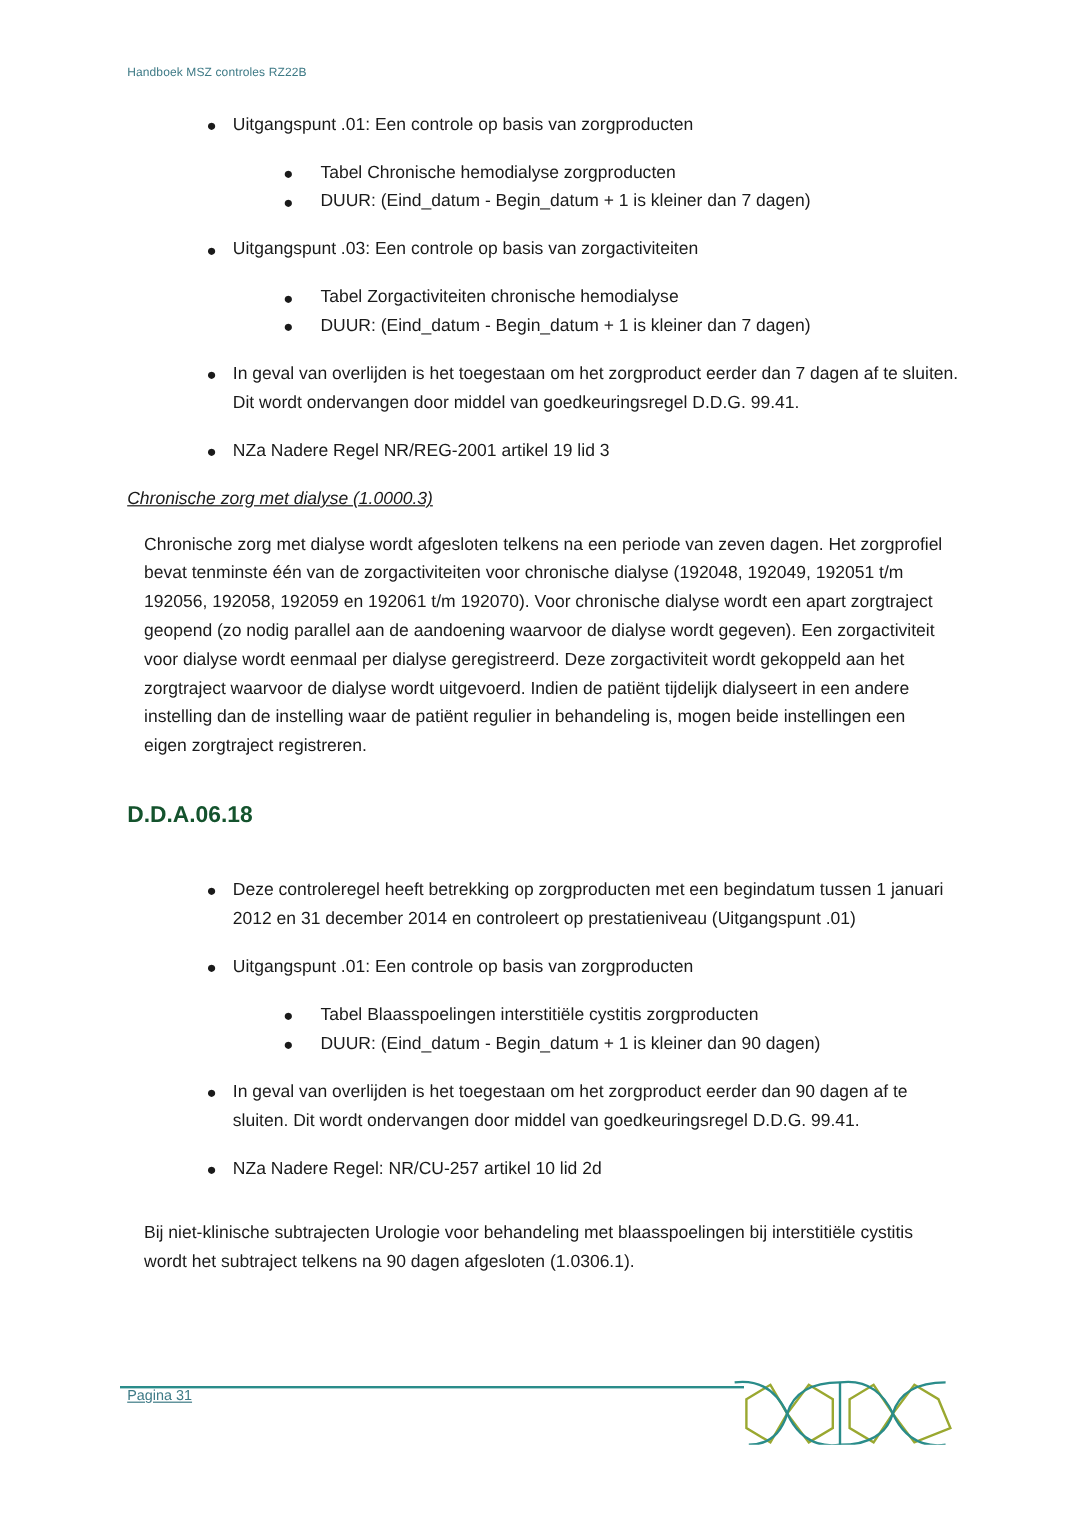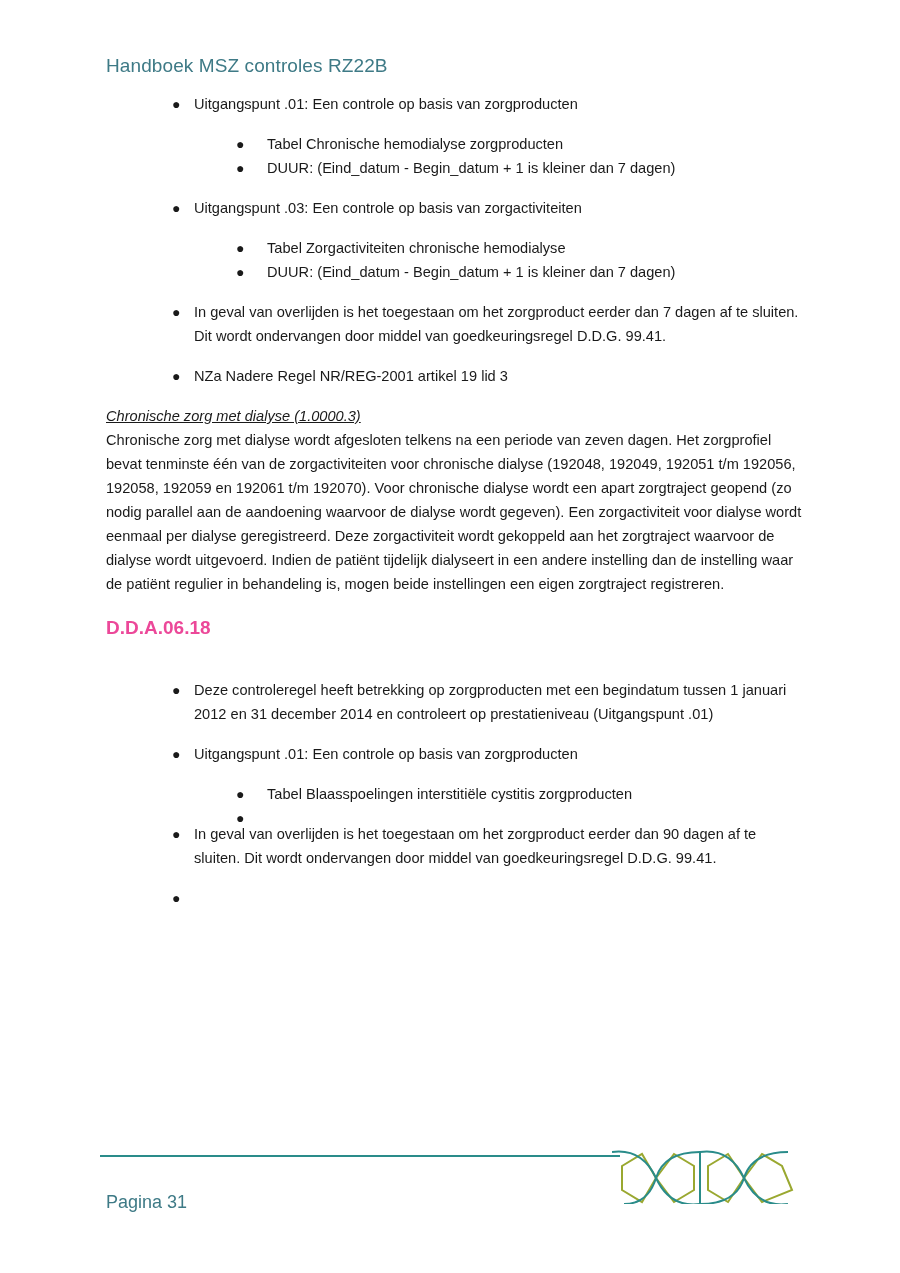--- a/index.html
+++ b/index.html
@@ -1,28 +1,28 @@
 <!DOCTYPE html>
 <html><head>
 <meta charset="utf-8">
 <style>
   html, body { margin: 0; padding: 0; background: #ffffff; }
   body { width: 900px; height: 1273px; position: relative; overflow: hidden;
          font-family: "Liberation Sans", "DejaVu Sans", sans-serif; color: #1a1a1a; }
-  .running-header { position: absolute; left: 106px; top: 55px; font-size: 19px; color: #3e7a86; letter-spacing: 0.1px; }
+  .running-header { position: absolute; left: 106px; top: 55px; font-size: 10px; color: #3e7a86; letter-spacing: 0.1px; }
   .content { position: absolute; left: 106px; top: 92px; width: 700px; font-size: 14.6px; line-height: 24px; }
   .bul { position: relative; padding-left: 88px; margin: 0; }
   .bul .dot { position: absolute; left: 66px; top: 0; font-size: 14px; }
   .sub { position: relative; padding-left: 161px; margin: 0; }
   .sub .dot { position: absolute; left: 130px; top: 0; font-size: 14px; }
   .gap-s { height: 16px; }
   .italic { font-style: italic; margin: 0; text-decoration: underline; }
-  p { margin: 0; }
-  h2 { font-size: 19px; font-weight: bold; margin: 0; line-height: 28px; color: #ec4899; }
-  .footer-label { position: absolute; left: 106px; top: 1192px; font-size: 18px; color: #3e7a86; }
+  p { margin: 14px; }
+  h2 { font-size: 19px; font-weight: bold; margin: 0; line-height: 28px; color: #14532d; }
+  .footer-label { position: absolute; left: 106px; top: 1156px; font-size: 12px; color: #3e7a86; text-decoration: underline; }
   .footer-line { position: absolute; left: 100px; top: 1155px; width: 520px; height: 2px; background: #2a8c8a; }
   .footer-ornament { position: absolute; left: 612px; top: 1148px; }
 </style>
 </head>
 <body>
 
 <div class="running-header">Handboek MSZ controles RZ22B</div>
 
 <div class="content">
 
@@ -50,26 +50,27 @@
   <h2>D.D.A.06.18</h2>
   <div style="height:4px"></div>
   <div class="gap-s"></div>
   <div class="gap-s"></div>
 
   <div class="bul"><span class="dot">●</span><span>Deze controleregel heeft betrekking op zorgproducten met een begindatum tussen 1 januari 2012 en 31 december 2014 en controleert op prestatieniveau (Uitgangspunt .01)</span></div>
   <div class="gap-s"></div>
   <div class="bul"><span class="dot">●</span><span>Uitgangspunt .01: Een controle op basis van zorgproducten</span></div>
   <div class="gap-s"></div>
   <div class="sub"><span class="dot">●</span><span>Tabel Blaasspoelingen interstitiële cystitis zorgproducten</span></div>
-  <div class="sub"><span class="dot">●</span></div>
+  <div class="sub"><span class="dot">●</span><span>DUUR: (Eind_datum - Begin_datum + 1 is kleiner dan 90 dagen)</span></div>
   <div class="gap-s"></div>
   <div class="bul"><span class="dot">●</span><span>In geval van overlijden is het toegestaan om het zorgproduct eerder dan 90 dagen af te sluiten. Dit wordt ondervangen door middel van goedkeuringsregel D.D.G. 99.41.</span></div>
   <div class="gap-s"></div>
-  <div class="bul"><span class="dot">●</span></div>
+  <div class="bul"><span class="dot">●</span><span>NZa Nadere Regel: NR/CU-257 artikel 10 lid 2d</span></div>
   <div class="gap-s"></div>
+  <p>Bij niet-klinische subtrajecten Urologie voor behandeling met blaasspoelingen bij interstitiële cystitis wordt het subtraject telkens na 90 dagen afgesloten (1.0306.1).</p>
 </div>
 
 <div class="footer-label">Pagina 31</div>
 <div class="footer-line"></div>
 <svg class="footer-ornament" width="190" height="56" viewBox="0 0 190 56">
   <g fill="none" stroke-width="2">
 
     <path d="M10,18 L30,6 L44,30 L30,54 L10,42 Z" stroke="#9aa830"></path>
     <path d="M44,30 L62,6 L82,18 L82,42 L62,54 Z" stroke="#9aa830"></path>
     <path d="M96,18 L116,6 L132,30 L116,54 L96,42 Z" stroke="#9aa830"></path>

